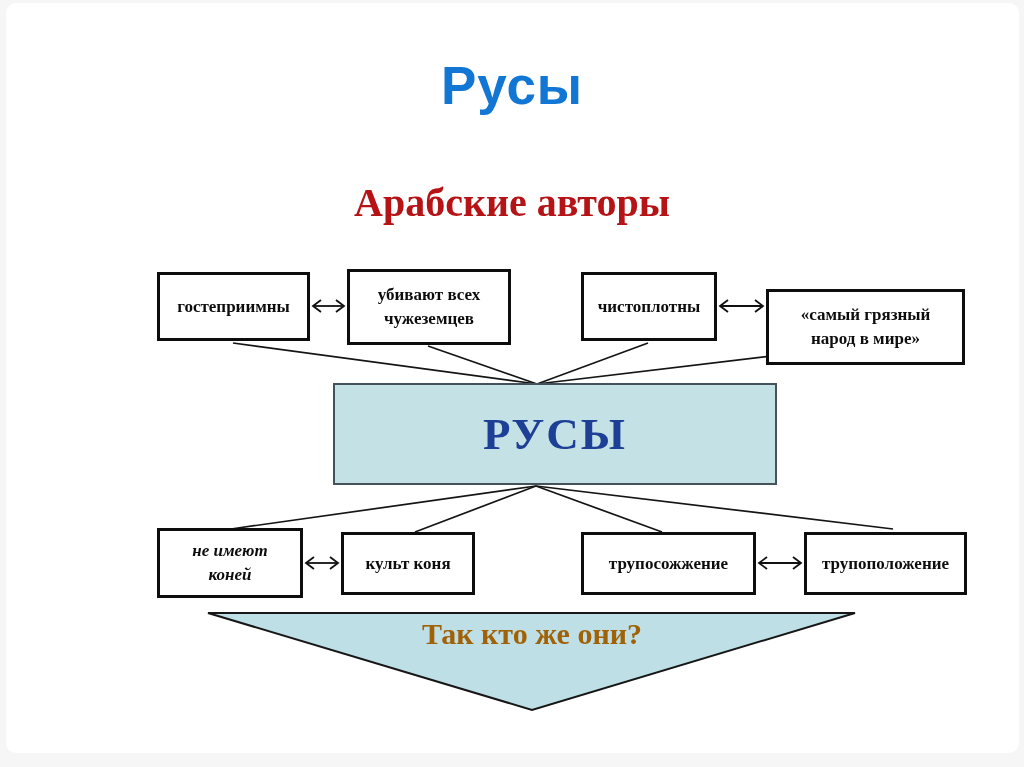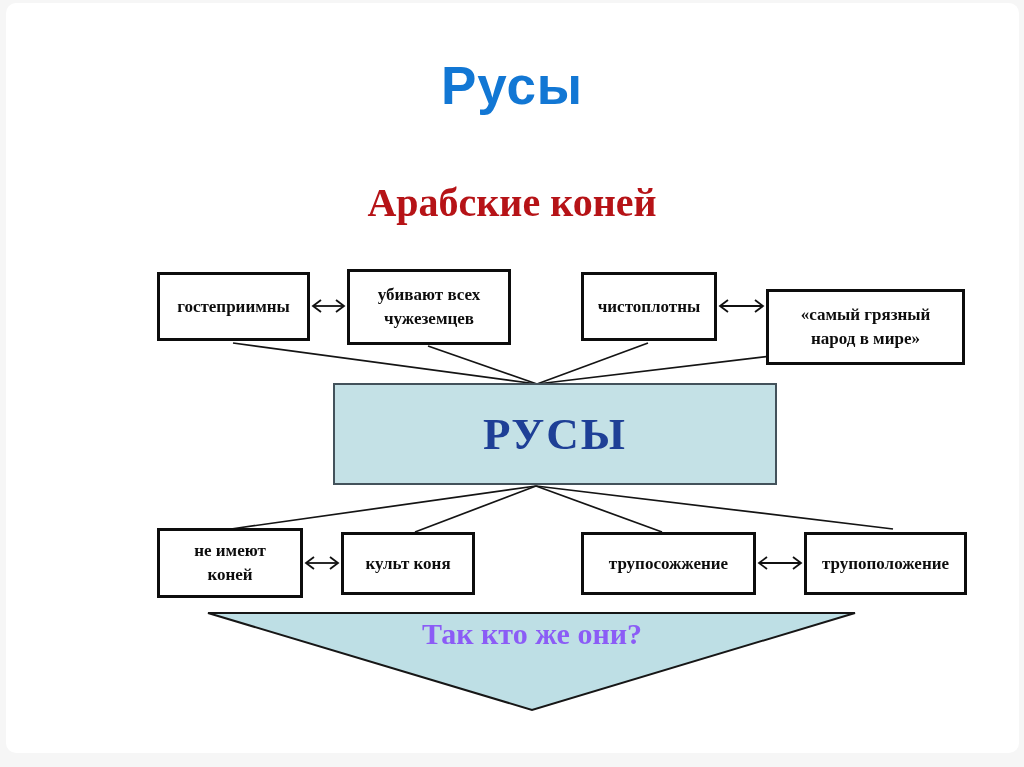--- a/index.html
+++ b/index.html
@@ -25,43 +25,43 @@
   .overlay{position:absolute;left:0;top:0;width:1024px;height:767px;}
   .box{
     position:absolute;box-sizing:border-box;display:flex;align-items:center;justify-content:center;
     text-align:center;background:#ffffff;border:3px solid #0d0d0d;
     font:bold 17px/1.4 "Liberation Serif","DejaVu Serif",serif;color:#0d0d0d;
   }
   .b1{left:157px;top:272px;width:153px;height:69px;padding:0 0;}
   .b2{left:347px;top:269px;width:164px;height:76px;padding:0 12px;}
   .b3{left:581px;top:272px;width:136px;height:69px;padding:0 6px;}
   .b4{left:766px;top:269px;width:199px;height:76px;padding:0 19px;margin-top:20px;}
-  .b5{left:157px;top:528px;width:146px;height:70px;padding:0 22px;}
+  .b5{left:157px;top:528px;width:146px;height:70px;padding:0 22px;font-style:italic;}
   .b6{left:341px;top:532px;width:134px;height:63px;padding:0 0;}
   .b7{left:581px;top:532px;width:175px;height:63px;padding:0 8px;}
   .b8{left:804px;top:532px;width:163px;height:63px;padding:0 6px;}
   .central{
     position:absolute;left:333px;top:383px;width:444px;height:102px;box-sizing:border-box;
     background:#c4e1e6;border:2px solid #43525b;
     display:flex;align-items:center;justify-content:center;
     font:bold 45px "Liberation Serif","DejaVu Serif",serif;color:#1e3f96;letter-spacing:2px;
   }
   .question{
     position:absolute;left:282px;top:617px;width:500px;text-align:center;
-    font:bold 30px/1.1 "Liberation Serif","DejaVu Serif",serif;color:#8b5cf6;
+    font:bold 30px/1.1 "Liberation Serif","DejaVu Serif",serif;color:#a16207;
   }
 </style>
 </head>
 <body>
 
 <div class="page">
   <div class="slide-bg"></div>
 
   <h1 class="title">Русы</h1>
-  <h2 class="subtitle">Арабские коней</h2>
+  <h2 class="subtitle">Арабские авторы</h2>
 
   <svg class="overlay" width="1024" height="767" viewBox="0 0 1024 767">
 
     <g stroke="#141414" stroke-width="1.7">
       <line x1="233" y1="343" x2="537" y2="384"></line>
       <line x1="428" y1="346" x2="537" y2="384"></line>
       <line x1="648" y1="343" x2="537" y2="384"></line>
       <line x1="856" y1="346" x2="537" y2="384"></line>
     </g>
 

